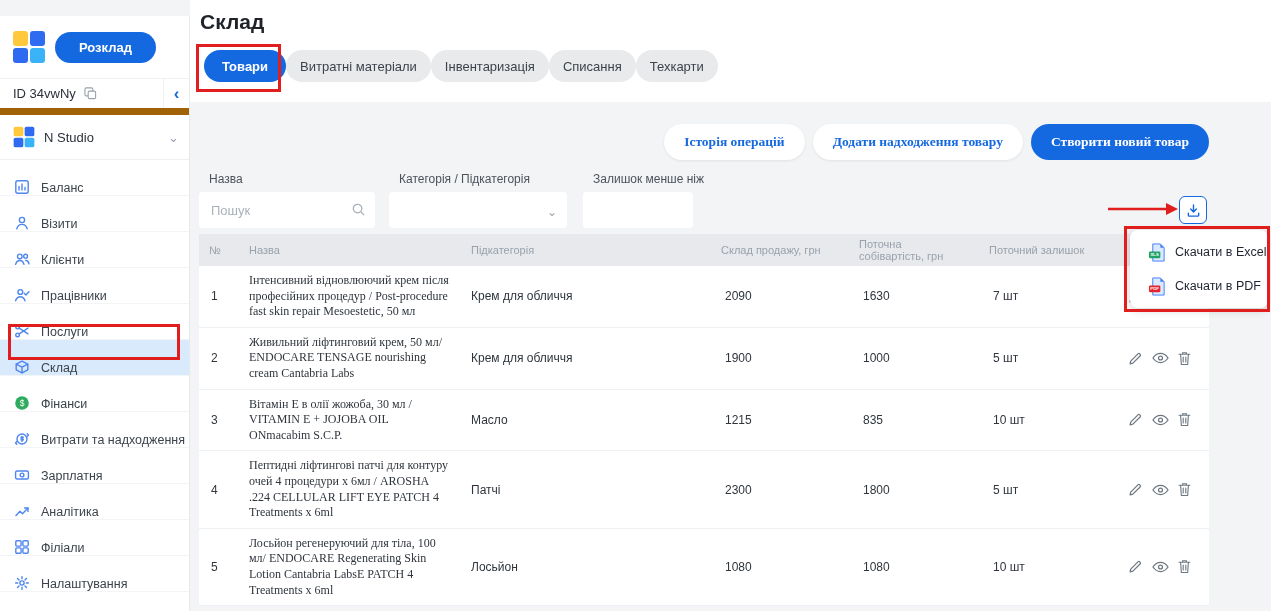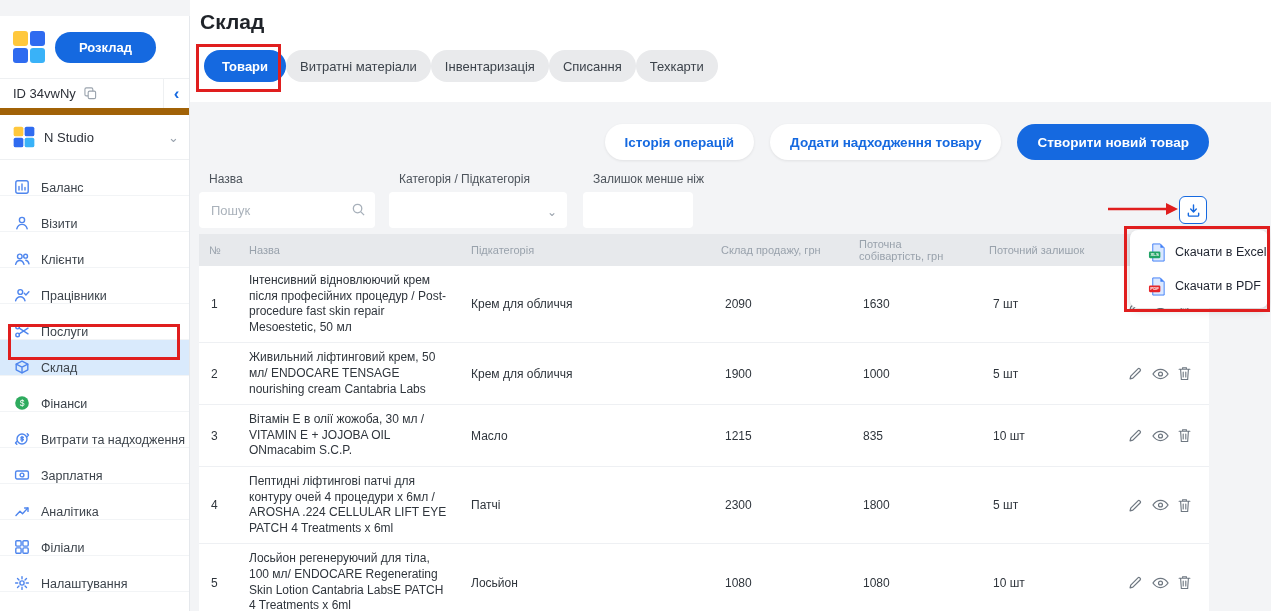--- a/index.html
+++ b/index.html
@@ -25,21 +25,21 @@
 
   
   .page-head { position: absolute; left: 190px; top: 0; width: 1081px; height: 102px; background: #fff; }
   .page-head h1 { margin: 10px 0 0 10px; font-size: 21px; color: #1f2329; font-weight: bold; }
   .tabs { display: flex; margin: 16px 0 0 14px; }
   .tab { height: 32px; border-radius: 17px; padding: 0 14px; display: flex; align-items: center; font-size: 13px; color: #3c434b; background: #e9eaec; border: none; font-family: inherit; cursor: pointer; }
   .tab.active { background: #1569e0; color: #fff; font-weight: bold; padding: 0 18px; }
 
   
   .content { position: absolute; left: 190px; top: 102px; width: 1081px; height: 509px; background: #f3f4f6; }
-  .actions-row { display: flex; justify-content: flex-end; gap: 16px; margin: 22px 62px 0 0; }
+  .actions-row { display: flex; justify-content: flex-end; gap: 8px; margin: 22px 62px 0 0; font-family: Liberation Serif, serif; }
   .pill { height: 36px; border-radius: 19px; padding: 0 20px; font-size: 13.5px; border: none; font-family: inherit; cursor: pointer; font-weight: 600; }
   .pill.white { background: #fff; color: #1569e0; box-shadow: 0 1px 3px rgba(0,0,0,0.08); }
   .pill.blue { background: #1569e0; color: #fff; }
 
   .filters-row { position: relative; margin: 12px 62px 0 9px; height: 56px; }
   .filter { position: absolute; top: 0; }
   .filter label { display: block; font-size: 12px; color: #4c535b; margin: 0 0 6px 10px; }
   .inputbox { background: #fff; border-radius: 4px; height: 36px; display: flex; align-items: center; position: relative; }
   .f-name { left: 0; } .f-name .inputbox { width: 176px; }
   .f-cat  { left: 190px; } .f-cat .inputbox { width: 178px; cursor: pointer; }
@@ -48,21 +48,21 @@
   .inputbox input::placeholder { color: #aab2bb; }
   .s-icon { position: absolute; right: 9px; top: 10px; display: flex; }
   .sel-chev { position: absolute; right: 10px; top: 13px; color: #9aa3ad; font-size: 12px; }
   .dl-btn { position: absolute; right: 2px; top: 24px; width: 28px; height: 28px; border: 1px solid #1569e0; background: #fff; border-radius: 6px; display: flex; align-items: center; justify-content: center; cursor: pointer; }
 
   
   .table-wrap { margin: 6px 62px 0 9px; }
   table { border-collapse: collapse; table-layout: fixed; width: 1010px; }
   thead th { background: #e7e9ec; color: #99a2ac; font-size: 11px; font-weight: normal; text-align: left; padding: 4px 10px; height: 32px; }
   tbody td { background: #fff; border-bottom: 1px solid #eef0f3; font-size: 12px; color: #2f353c; padding: 7px 10px; vertical-align: middle; }
-  td.c-name { line-height: 1.3; }
+  td.c-name { line-height: 1.3; font-family: Liberation Serif, serif; }
   td.c-num { padding-left: 12px; }
   td.c-price, td.c-cost, td.c-stock { padding-left: 14px; }
   td.c-actions { padding: 7px 4px; }
   .acts { display: flex; gap: 9px; justify-content: center; align-items: center; }
   .act { display: flex; cursor: pointer; }
 
   
   .dropdown { position: absolute; left: 1130px; top: 230px; width: 138px; background: #fff; border-radius: 8px; box-shadow: 0 2px 10px rgba(0,0,0,0.18); z-index: 20; padding: 5px 8px; }
   .dd-item { display: flex; align-items: center; gap: 8px; height: 34px; padding: 0 10px; font-size: 12.5px; color: #1f2430; cursor: pointer; white-space: nowrap; }
   .file-icon { display: flex; flex: 0 0 19px; }

